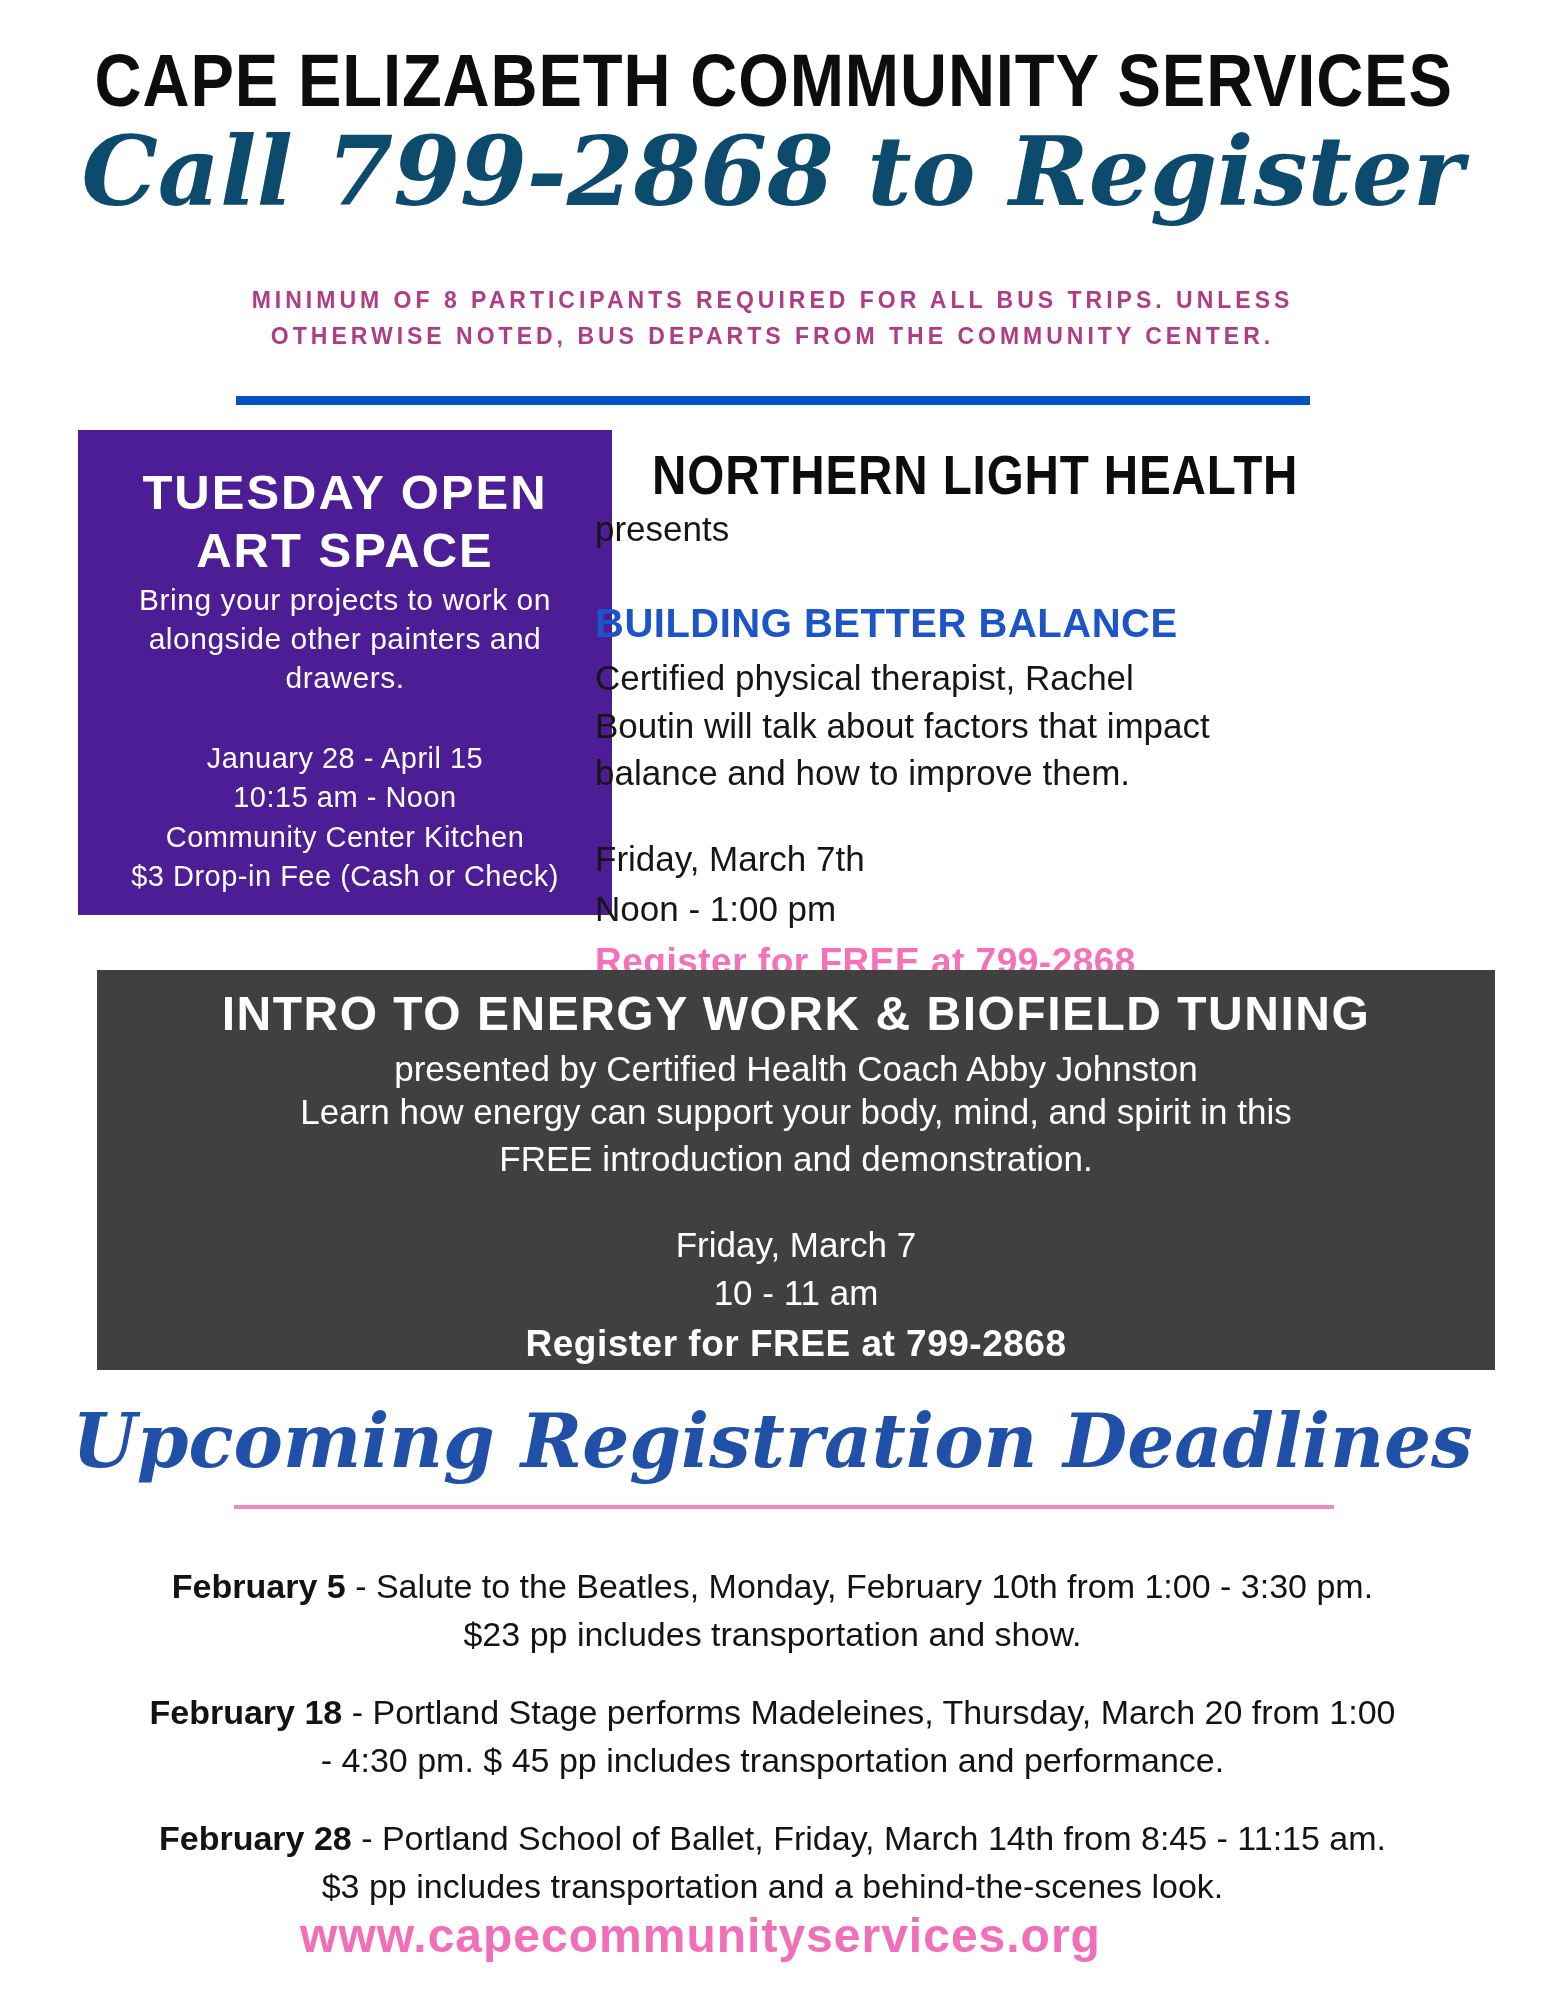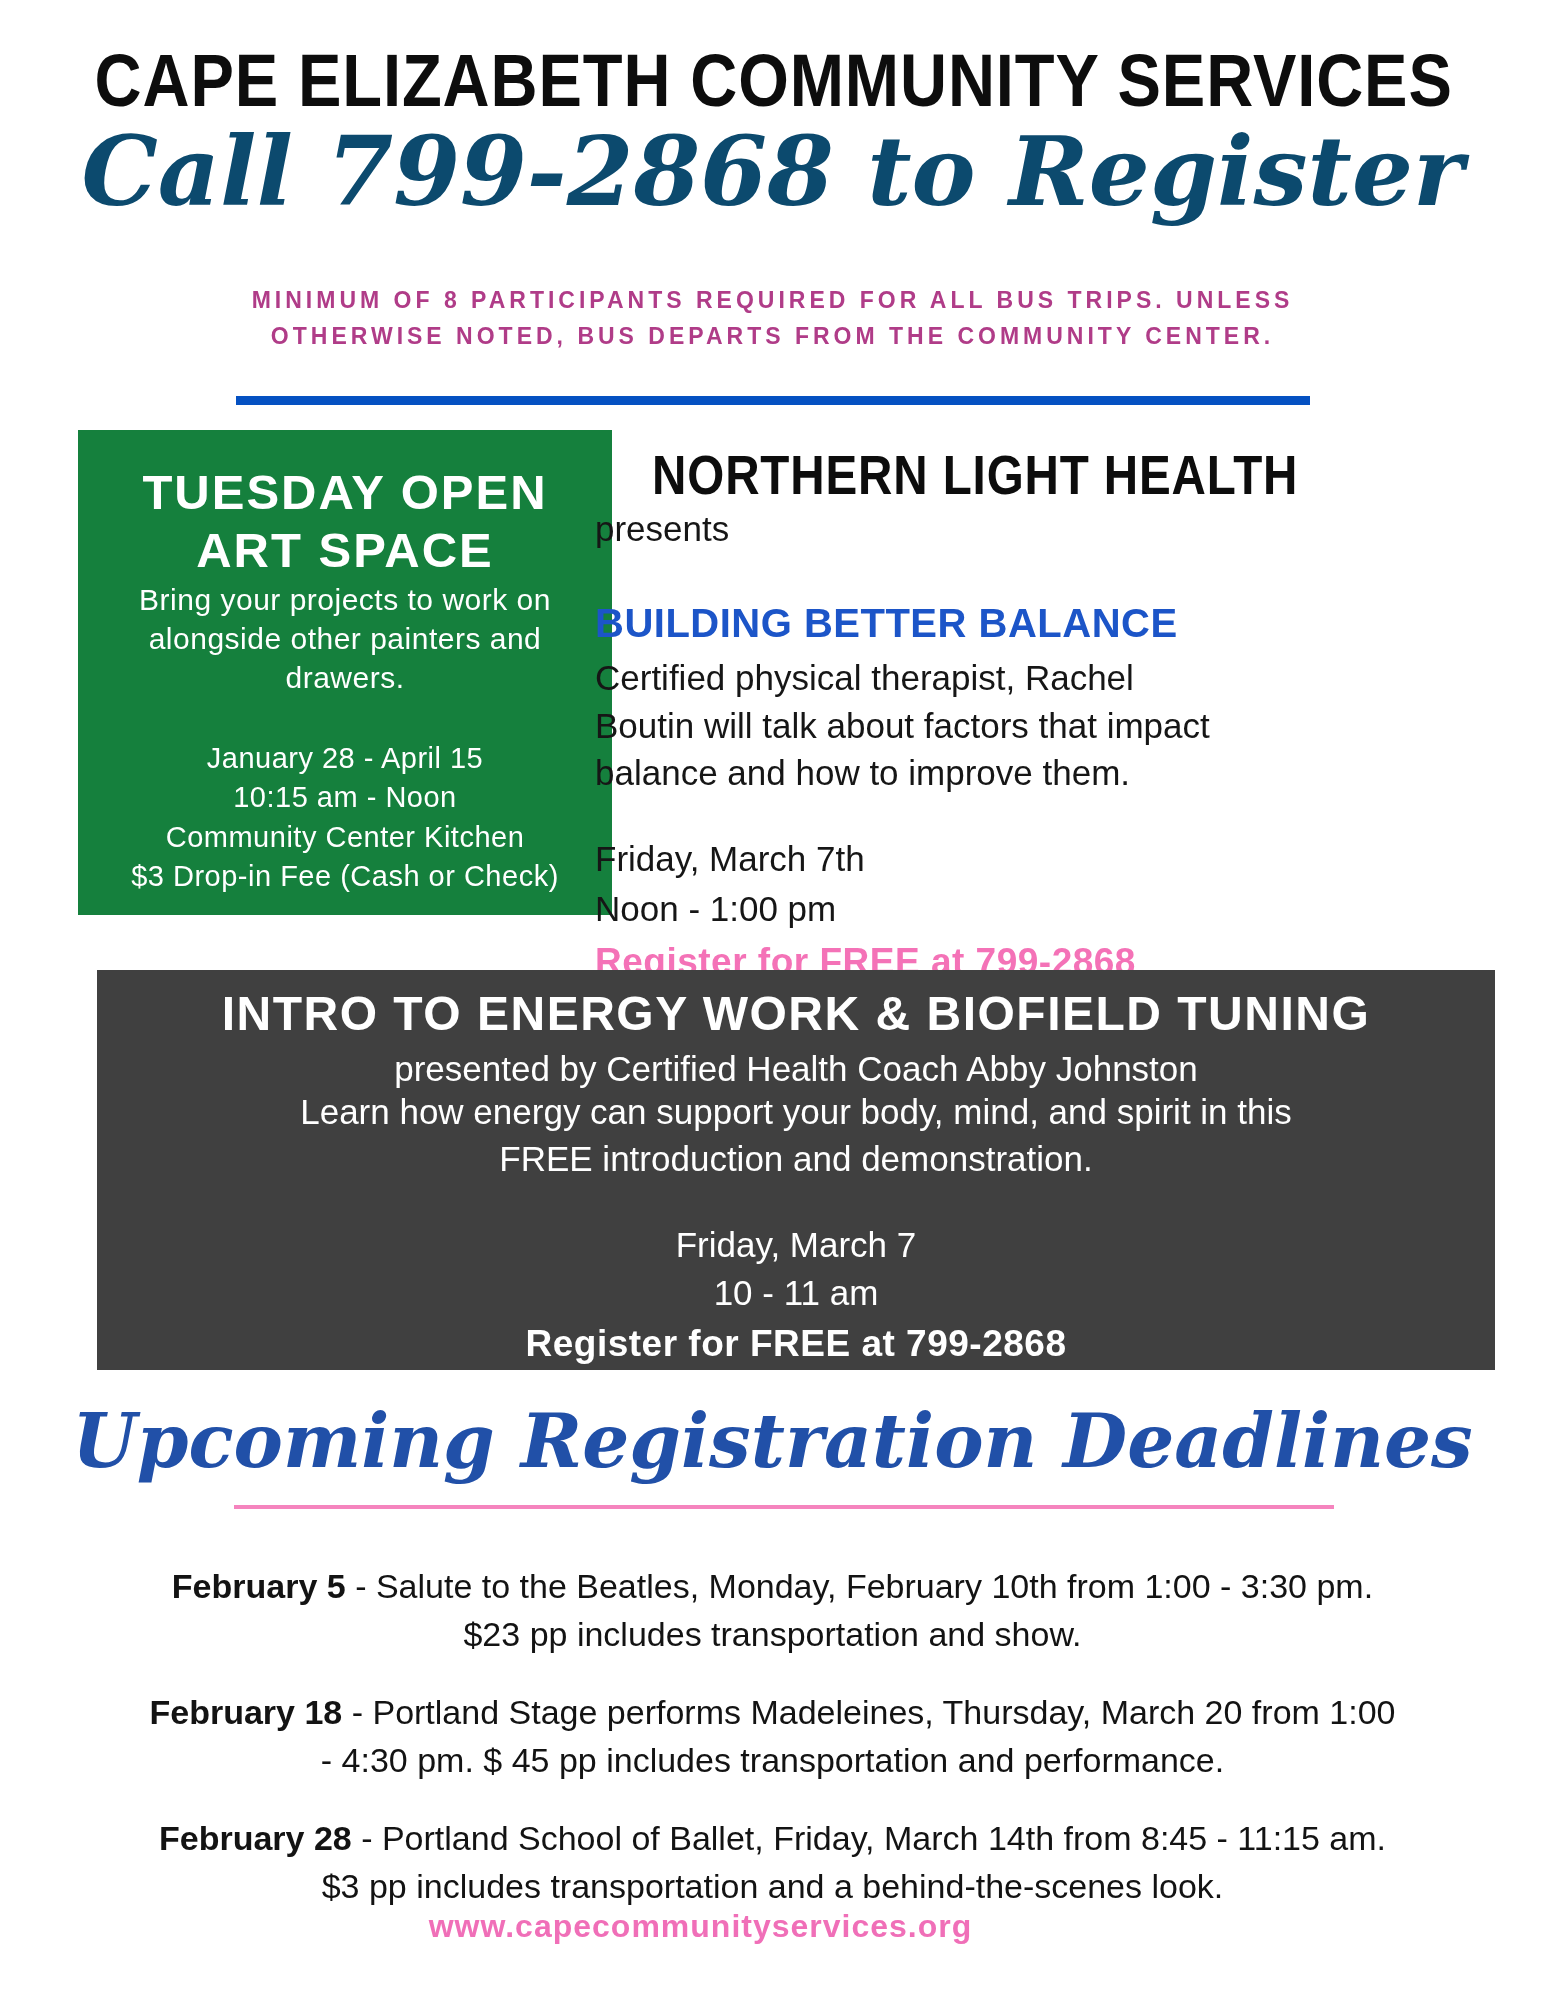--- a/index.html
+++ b/index.html
@@ -38,21 +38,21 @@
   }
 
   .divider {
     left: 236px; top: 396px; width: 1074px; height: 9px;
     background: #0551c2;
   }
 
   
   .pink-box {
     left: 78px; top: 430px; width: 534px; height: 485px;
-    background: #15803d; color: #ffffff;
+    background: #4c1d95; color: #ffffff;
     box-sizing: border-box; padding: 34px 6px 0;
     text-align: center;
   }
   .pink-title {
     font-size: 49px; font-weight: 700; letter-spacing: 2px; line-height: 1.18;
   }
   .pink-body {
     margin-top: 0; font-size: 30px; font-weight: 400; line-height: 1.3;
     letter-spacing: 0.5px;
   }
@@ -112,21 +112,21 @@
     font-size: 34px; line-height: 1.42; color: #131313;
     text-align: center;
   }
   .deadline strong { font-weight: 700; }
   .deadline-1 { top: 1562px; }
   .deadline-2 { top: 1688px; }
   .deadline-3 { top: 1814px; }
 
   .footer-url {
     top: 1908px; left: 0; width: 1401px;
-    font-size: 32px; font-weight: 700; color: #f06fb8;
+    font-size: 48px; font-weight: 700; color: #f06fb8;
     letter-spacing: 1px; text-align: center;
   }
 </style>
 </head>
 <body>
 
 <div>
 
   <div class="abs header-title">
     <span class="squeeze">CAPE ELIZABETH COMMUNITY SERVICES</span>

